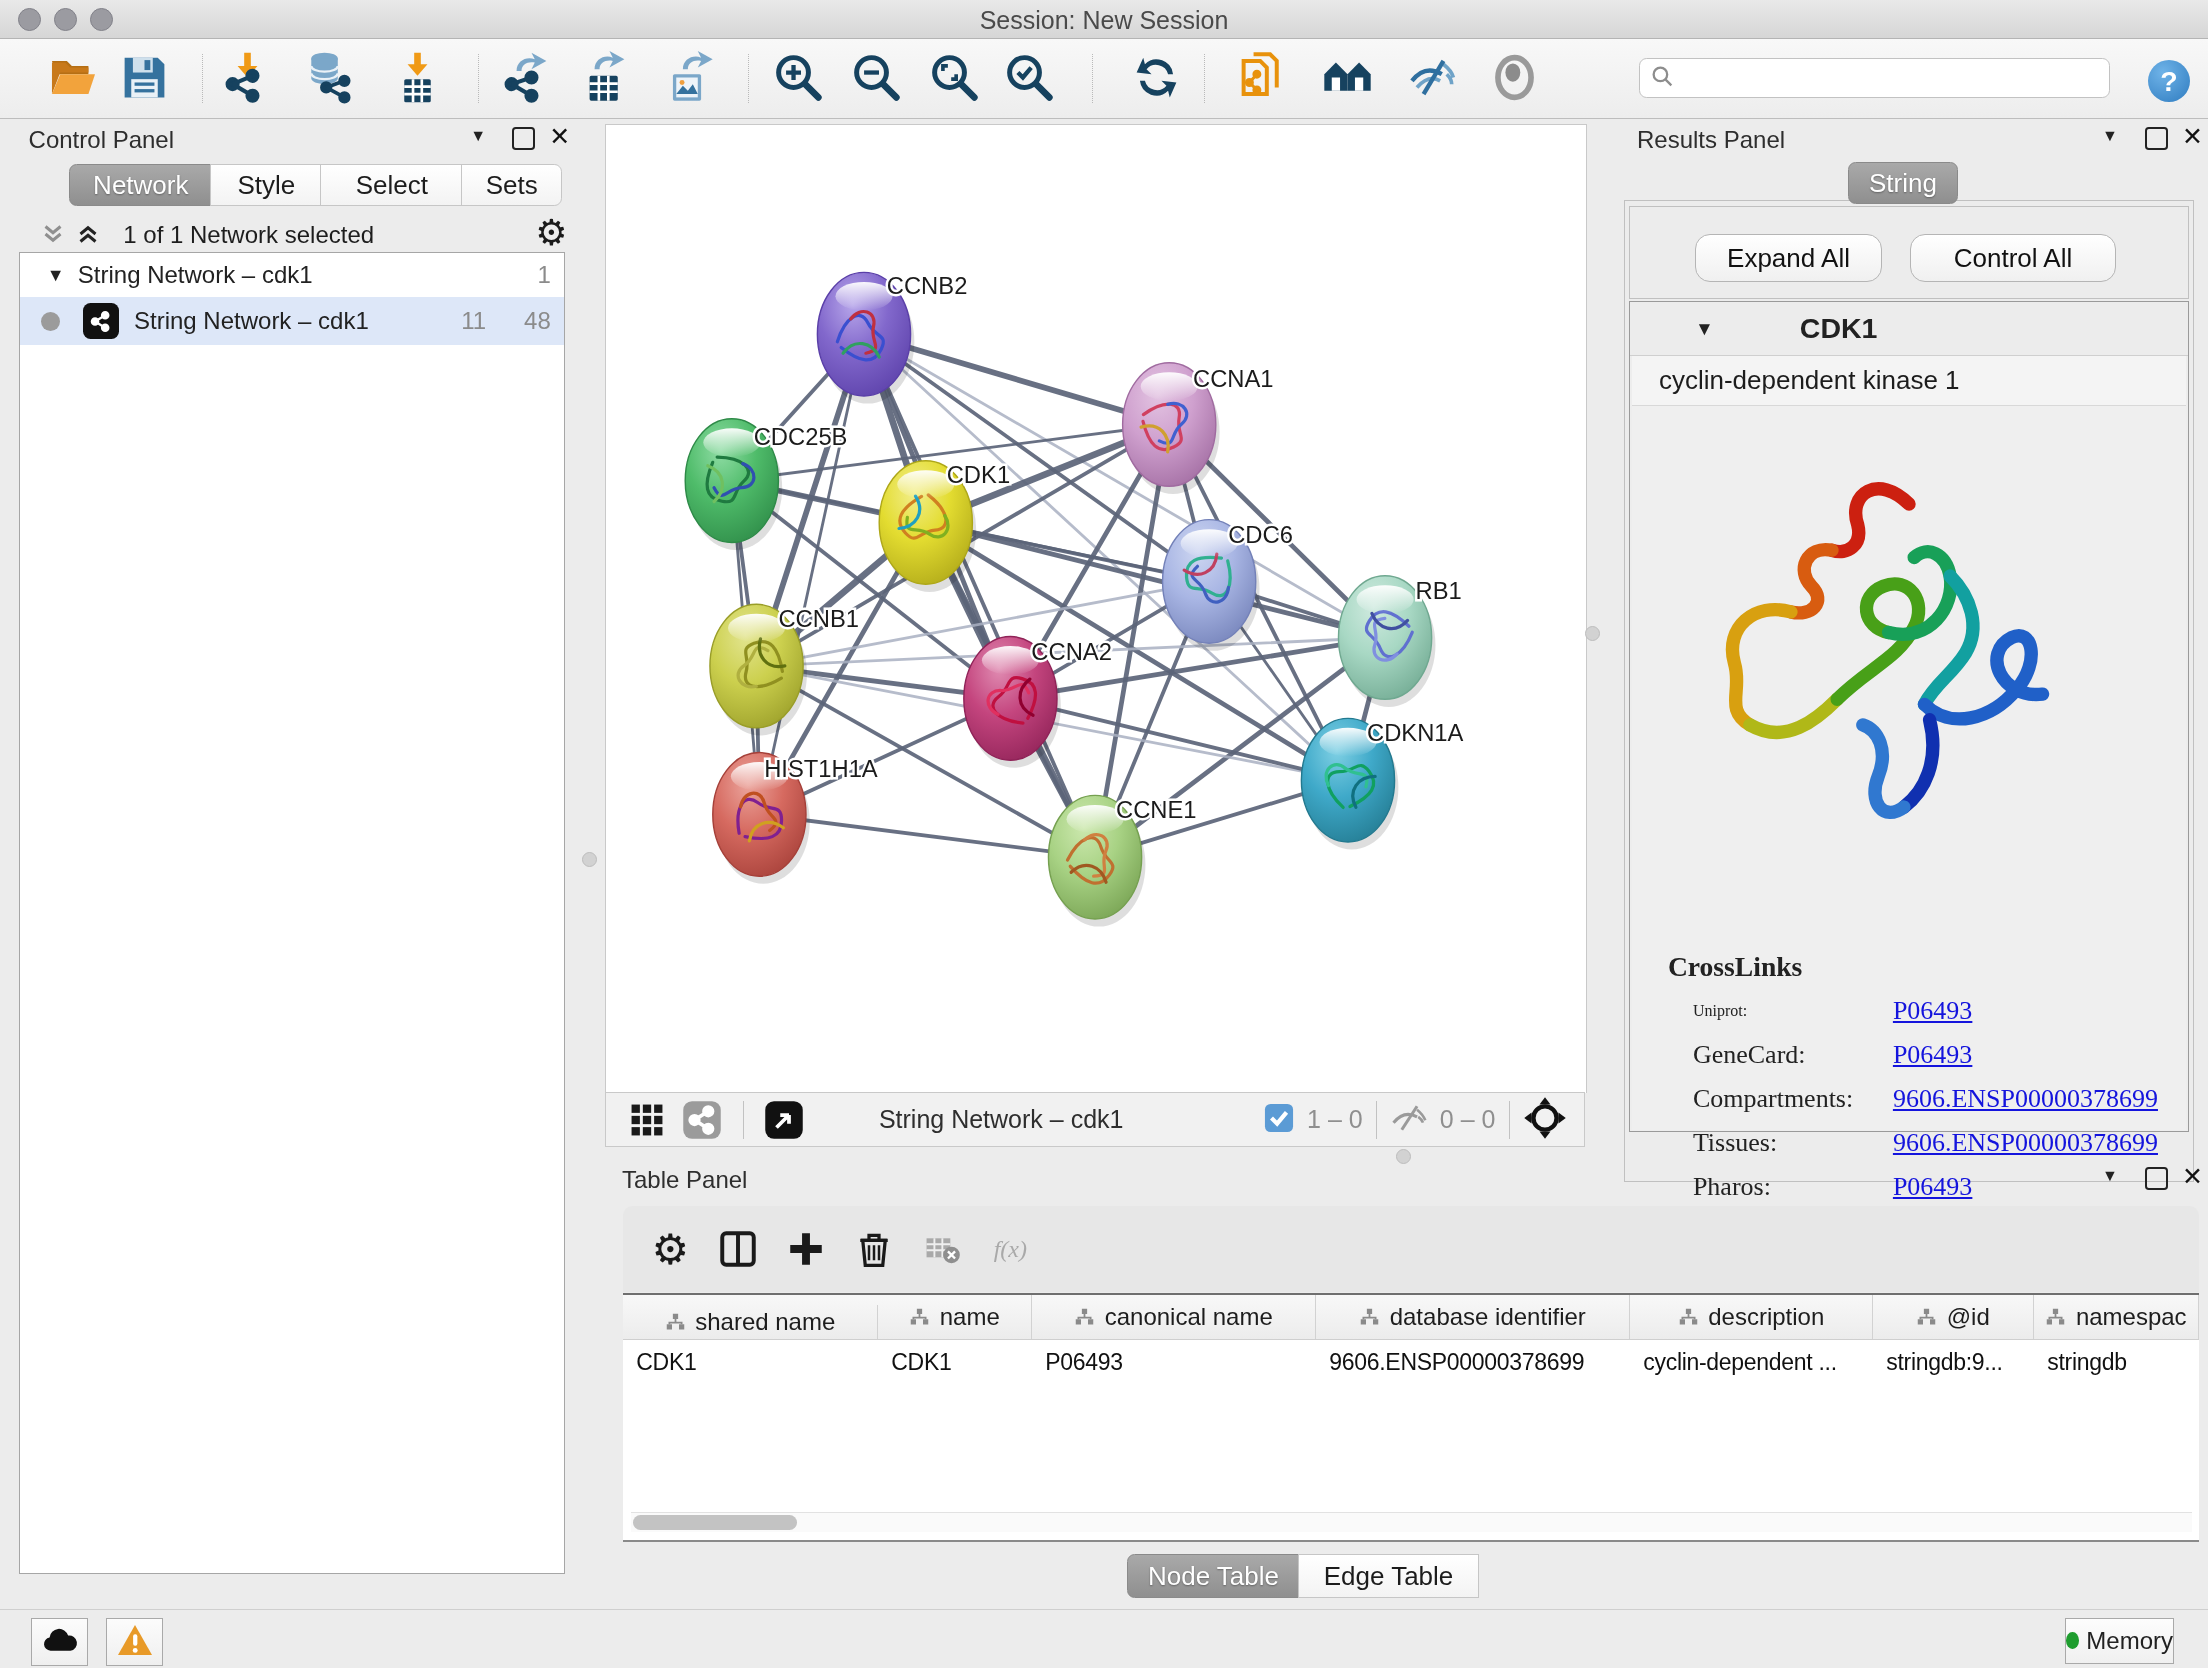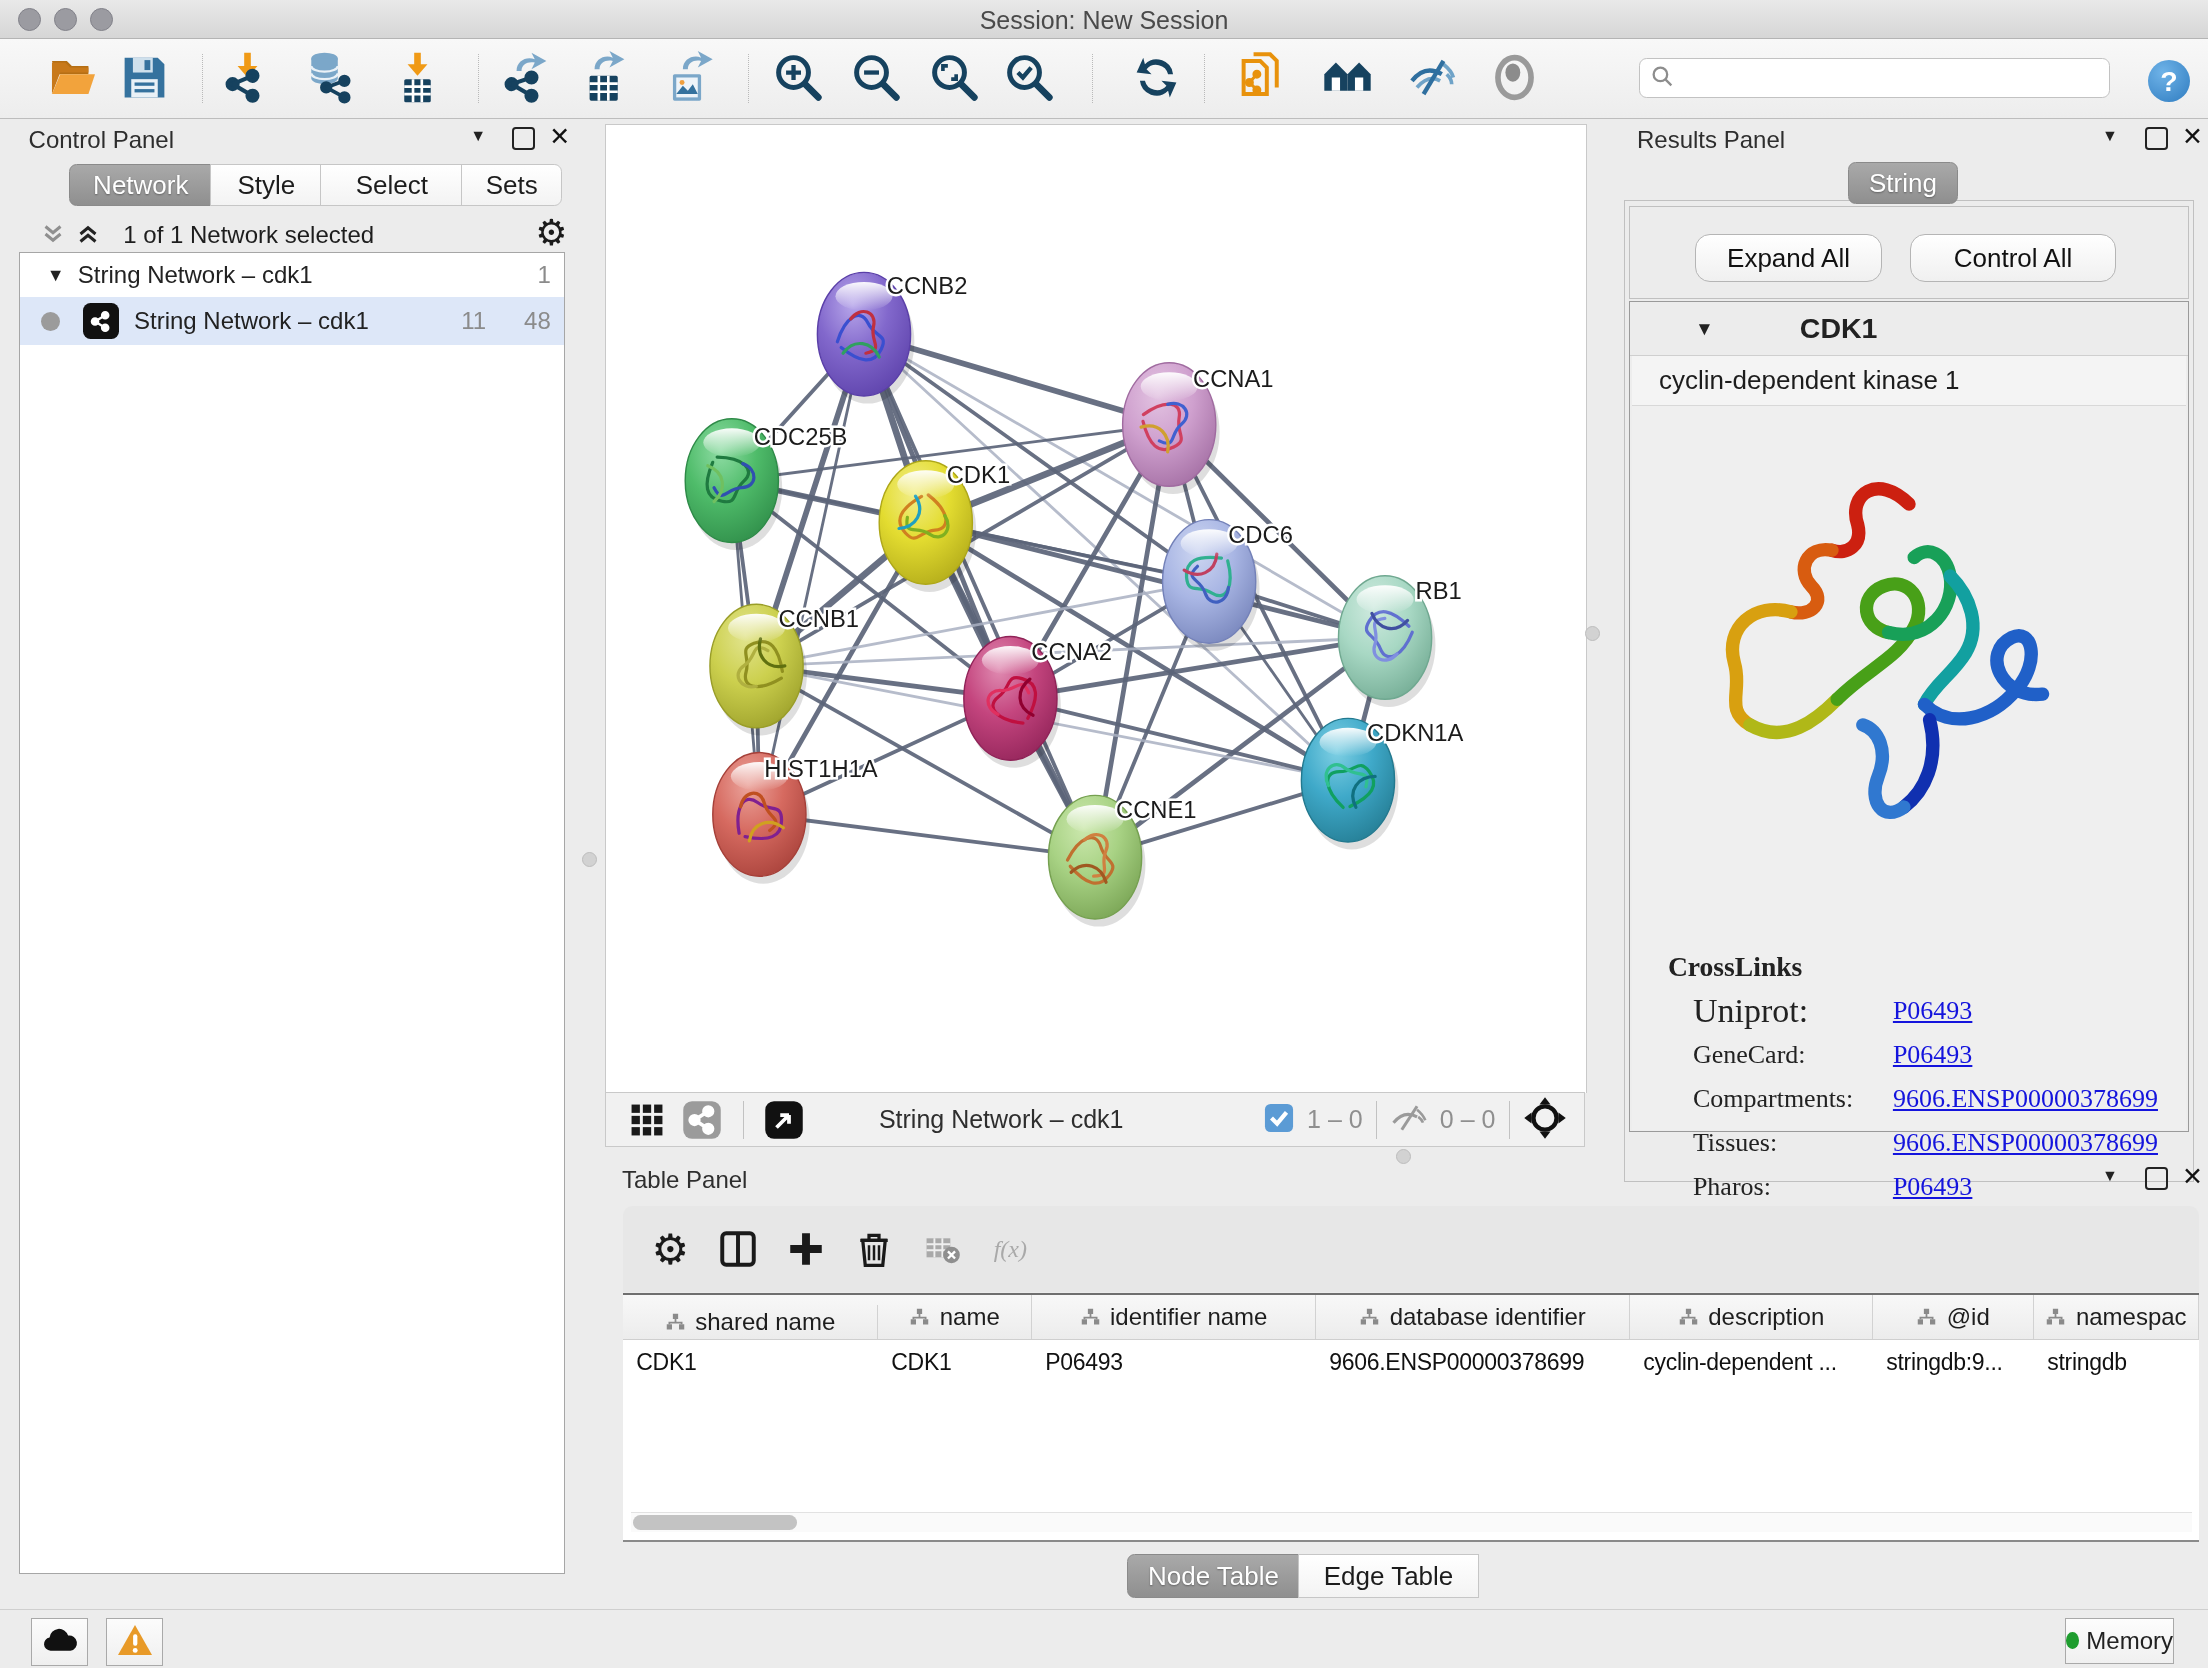--- a/index.html
+++ b/index.html
@@ -629,21 +629,21 @@
           <path d="M225,235 C250,260 290,250 315,220 C338,193 330,160 310,170 C280,185 300,230 340,225" stroke="#2060c8"></path>
           <path d="M230,250 C240,290 225,320 205,335" stroke="#1030b0"></path>
           <path d="M205,335 C185,350 170,330 180,305 C190,280 180,260 165,255" stroke="#3078d0"></path>
         </g>
       </svg>
     </div>
     <div class="abs" style="left:1.9px;top:647px;width:554px;height:181px;background:#efefef">
       <span class="serif" style="position:absolute;left:36px;top:1.9px;font-size:27.6px;font-weight:bold">CrossLinks</span>
       <div id="crosslinks-rows" style="position:absolute;left:61px;top:40px;width:476px">
           <div style="display: flex; height: 44px; align-items: center;">
-            <span class="serif" style="width: 200px; font-size: 34px;">Uniprot:</span>
+            <span class="serif" style="width: 200px; font-size: 16px;">Uniprot:</span>
             <span class="serif xlink">P06493</span>
           </div>
           <div style="display: flex; height: 44px; align-items: center;">
             <span class="serif" style="width: 200px; font-size: 26px;">GeneCard:</span>
             <span class="serif xlink">P06493</span>
           </div>
           <div style="display: flex; height: 44px; align-items: center;">
             <span class="serif" style="width: 200px; font-size: 26px;">Compartments:</span>
             <span class="serif xlink">9606.ENSP00000378699</span>
           </div>
@@ -722,21 +722,21 @@
       </div>
       <div class="th" style="width: 284px;">
         <svg width="21" height="21" viewBox="0 0 24 24">
           <g fill="#8a8a8a">
             <rect x="9" y="2" width="6" height="6"></rect>
             <rect x="2" y="14" width="6" height="6"></rect>
             <rect x="16" y="14" width="6" height="6"></rect>
             <path d="M12 8v4M5 14v-2h14v2" stroke="#8a8a8a" stroke-width="2" fill="none"></path>
           </g>
         </svg>
-        <span>identifier name</span>
+        <span>canonical name</span>
       </div>
       <div class="th" style="width: 314px;">
         <svg width="21" height="21" viewBox="0 0 24 24">
           <g fill="#8a8a8a">
             <rect x="9" y="2" width="6" height="6"></rect>
             <rect x="2" y="14" width="6" height="6"></rect>
             <rect x="16" y="14" width="6" height="6"></rect>
             <path d="M12 8v4M5 14v-2h14v2" stroke="#8a8a8a" stroke-width="2" fill="none"></path>
           </g>
         </svg>

